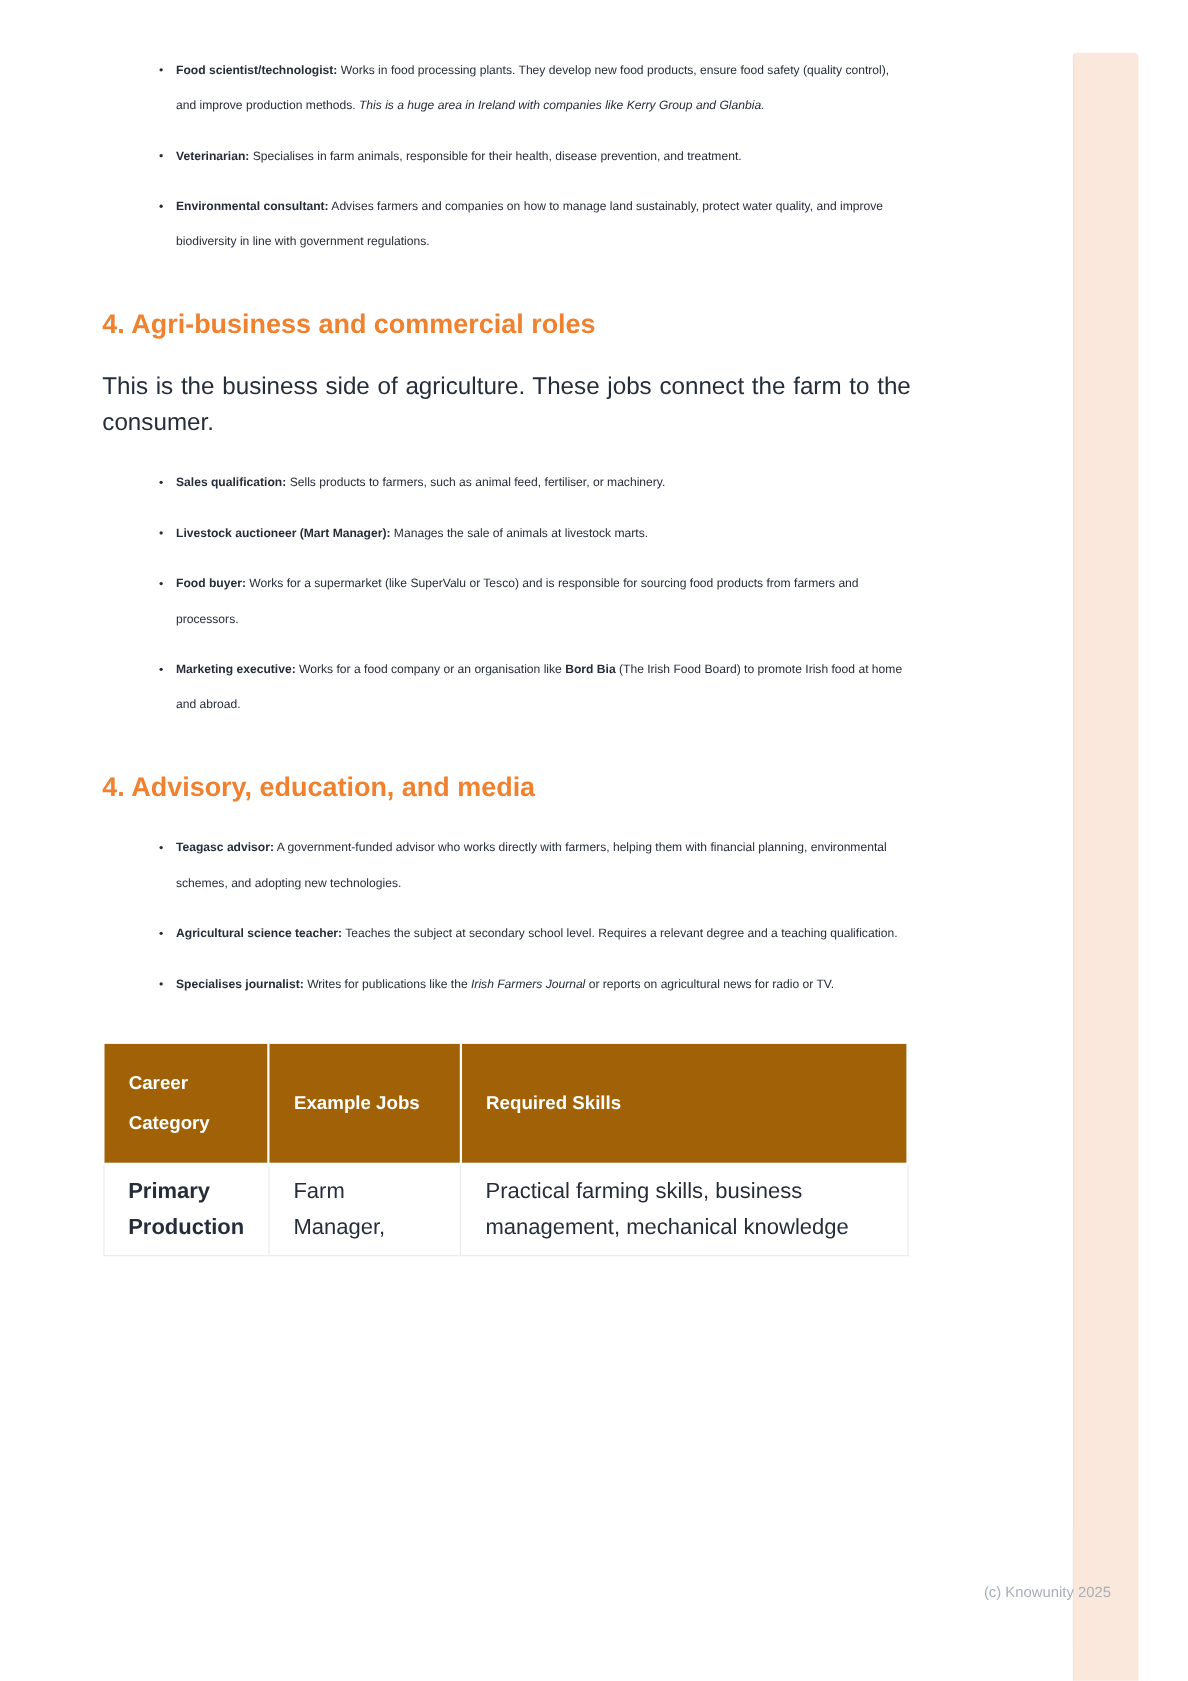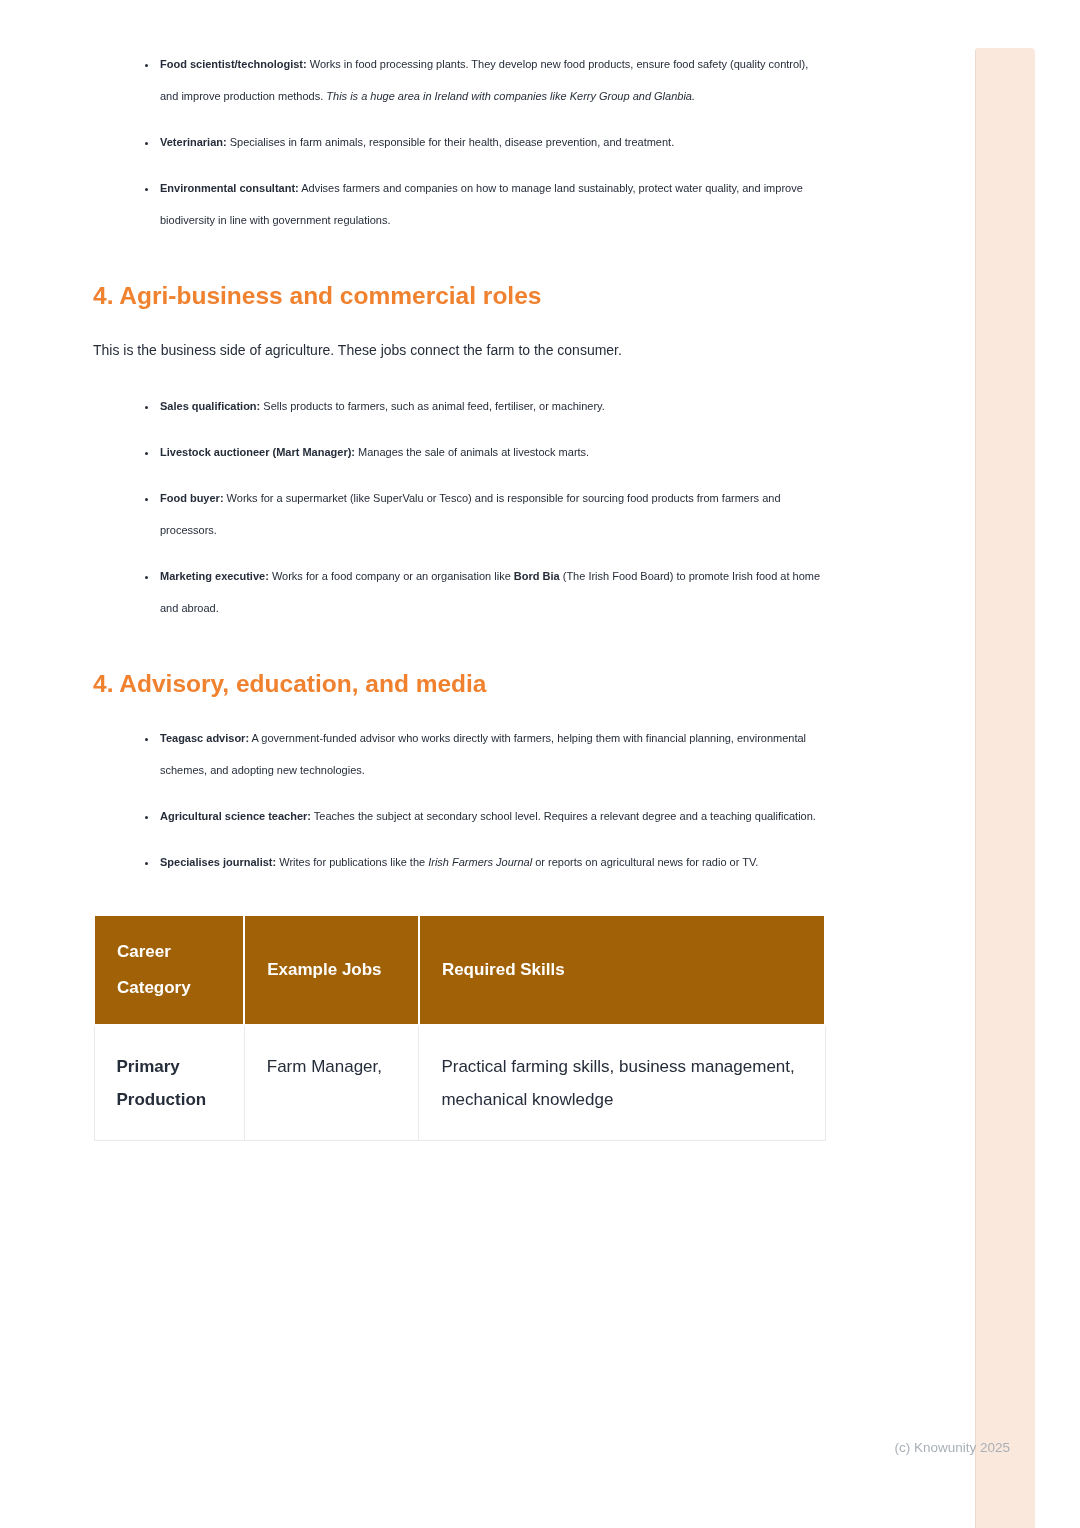--- a/index.html
+++ b/index.html
@@ -46,21 +46,21 @@
   .b { font-weight: 700; }
   .i { font-style: italic; }
   h2.section-heading {
     color: #f0812f;
     font-size: 24.5px;
     line-height: 32px;
     font-weight: 700;
     margin: 44px 0 22px 0;
   }
   p.para {
-    font-size: 14px;
+    font-size: 22px;
     line-height: 33px;
     margin-bottom: 23px;
   }
   p.justify { text-align: justify; }
   table.skills-table {
     border-collapse: collapse;
     margin-top: 36px;
     table-layout: fixed;
     width: 733px;
   }
@@ -71,23 +71,23 @@
     font-size: 17px;
     text-align: left;
     vertical-align: middle;
     padding: 18px 22px;
     line-height: 36px;
     border: 2px solid #ffffff;
   }
   table.skills-table td {
     background: #ffffff;
     border: 1px solid #e8eaee;
-    font-size: 17px;
+    font-size: 20px;
     line-height: 33px;
-    padding: 24px 22px;
+    padding: 8px 22px;
     vertical-align: top;
   }
   .col-category { width: 148px; }
   .col-jobs { width: 172px; }
   .col-skills { width: 400px; }
   .footer-mark {
     position: absolute;
     right: 70px;
     top: 1440px;
     font-size: 13.5px;

